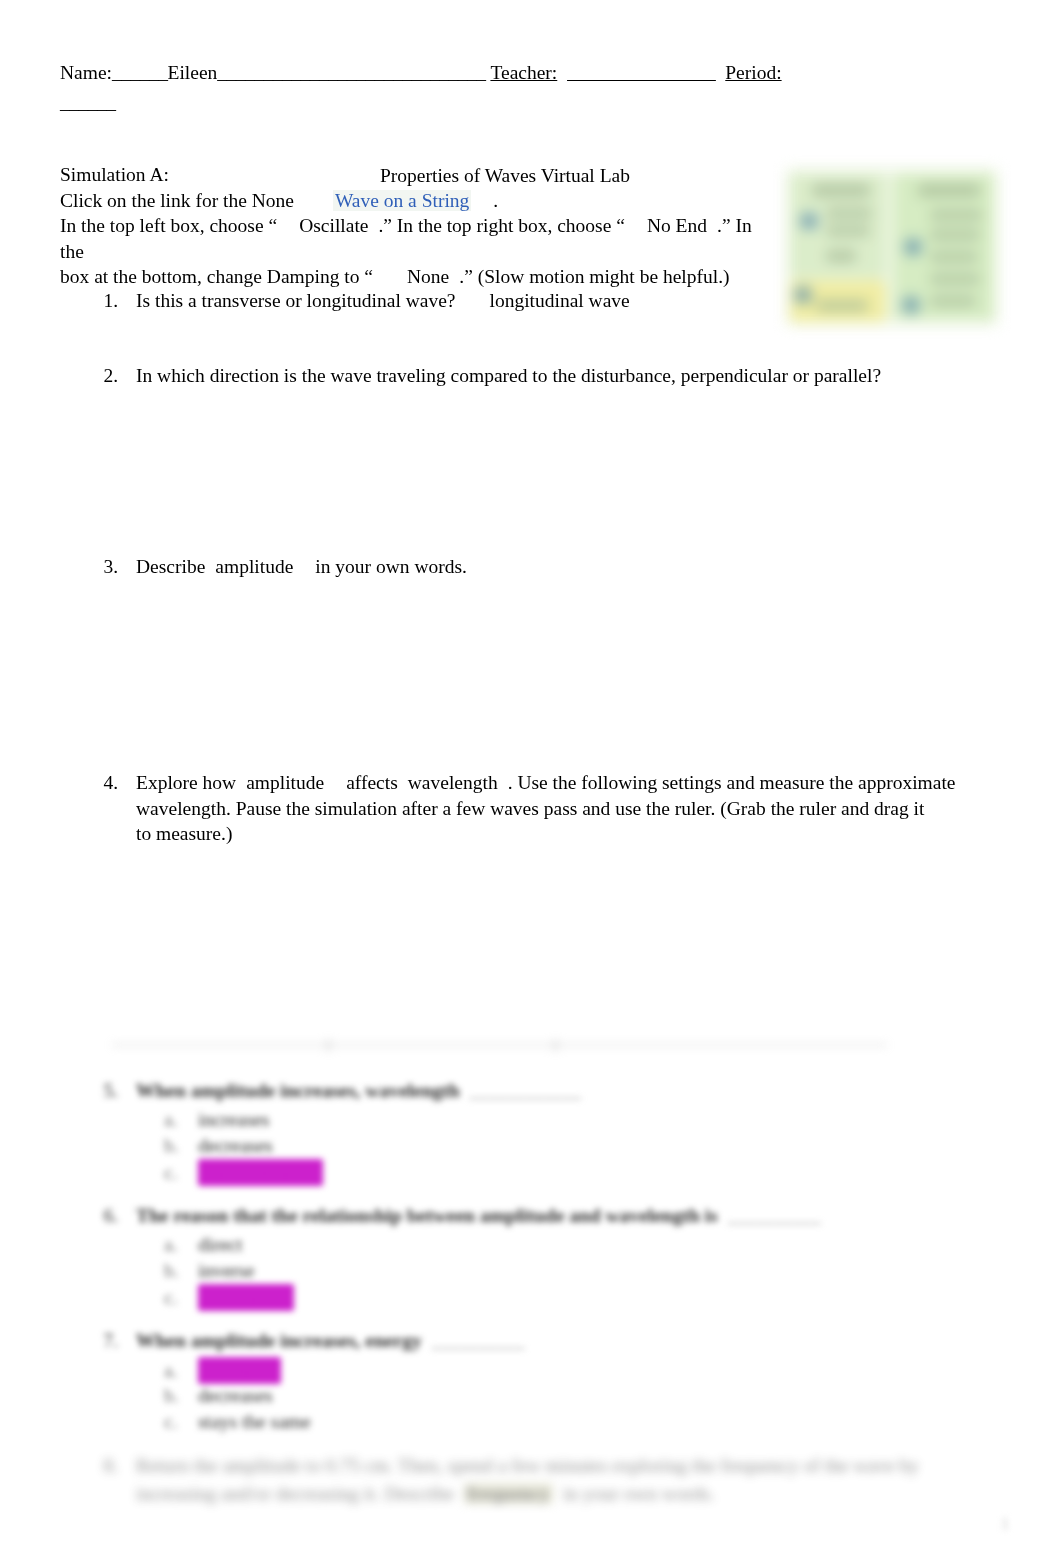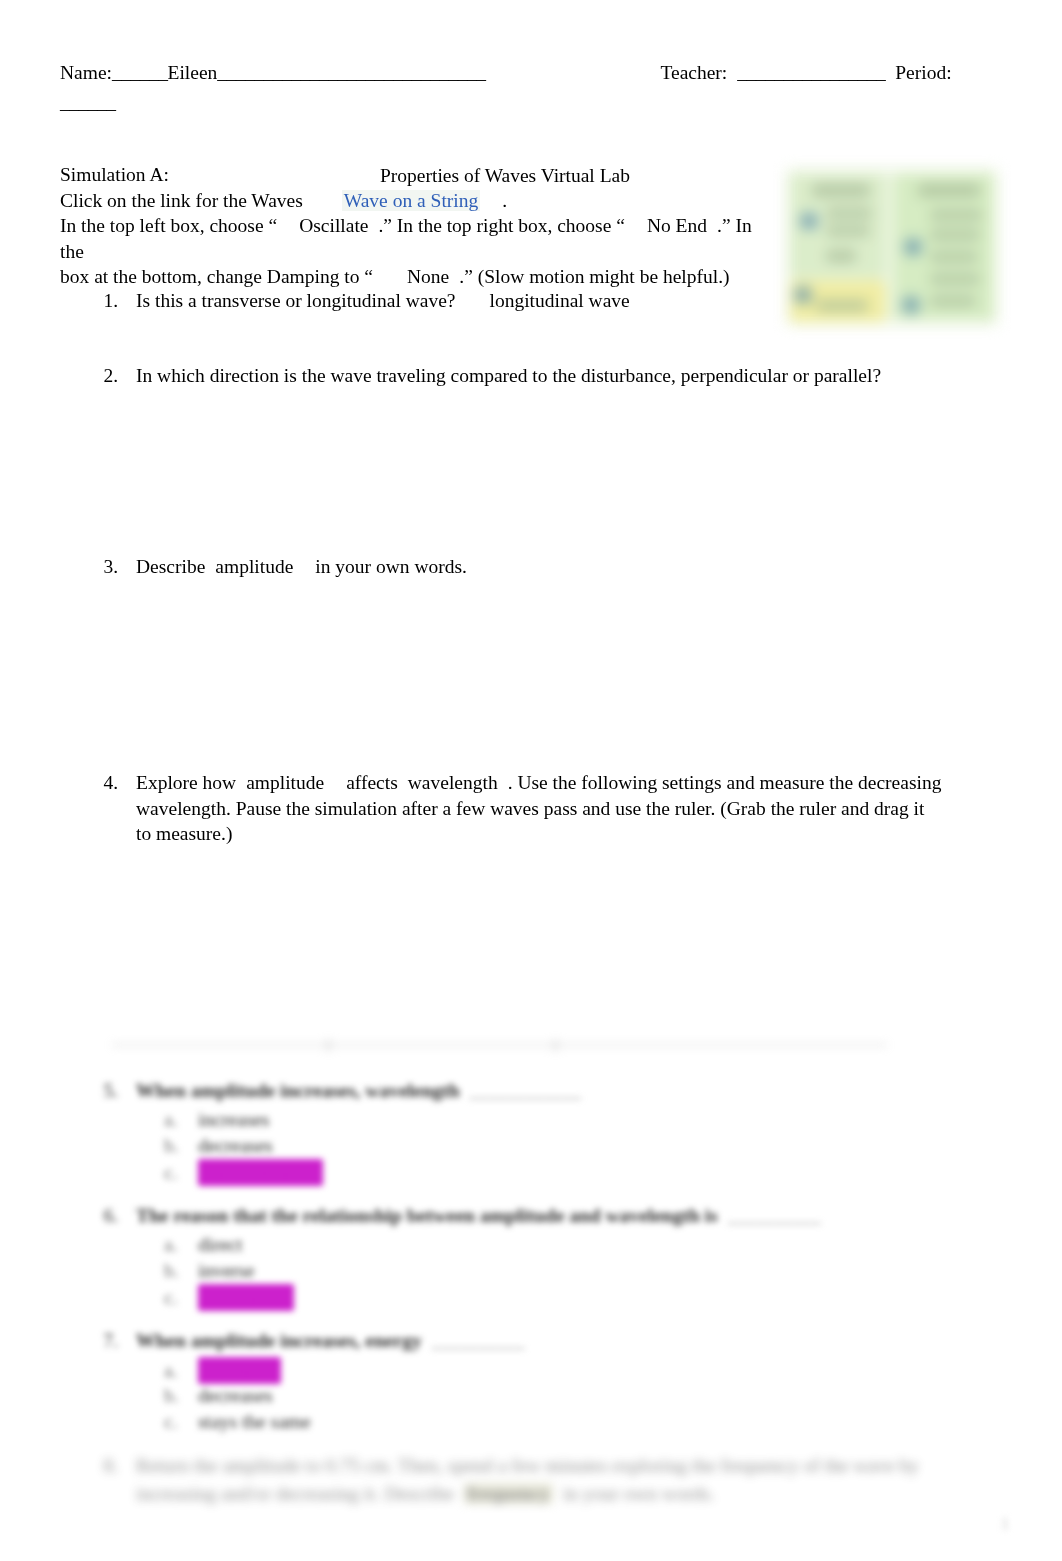--- a/index.html
+++ b/index.html
@@ -27,21 +27,21 @@
     position: absolute;
     left: 60px; top: 58px;
     width: 945px;
     font-size: 19.5px;
     line-height: 30px;
   }
   .hdr-row { white-space: nowrap; }
   .hdr-name { display: inline-block; }
   .hdr-teacher {
     display: inline-block;
-    margin-left: 170px;
+    text-decoration: underline;
   }
   .blank { letter-spacing: -0.5px; }
   .hdr-second { display: block; }
 
   
   .doc-title {
     position: absolute;
     left: 0; top: 138px;
     width: 1010px;
     text-align: center;
@@ -250,21 +250,21 @@
       <span class="hdr-name"><span>Name:</span><span class="blank">______</span><span>Eileen</span><span class="blank">_____________________________</span></span>
       <span class="hdr-teacher"><span>Teacher:</span><span class="sp"></span><span class="blank">________________</span><span class="sp"></span><span>Period:</span></span>
     </div>
     <div class="hdr-second"><span class="blank">______</span></div>
   </div>
 
   <div class="doc-title">Properties of Waves Virtual Lab</div>
 
   <div class="intro">
     <p>Simulation A:</p>
-    <p><span>Click on the link for the Waves</span><span class="sp-wide"></span><span class="link">Wave on a String</span><span class="sp-wide"></span><span>.</span></p>
+    <p><span>Click on the link for the None</span><span class="sp-wide"></span><span class="link">Wave on a String</span><span class="sp-wide"></span><span>.</span></p>
     <p><span>In the top left box, choose “</span><span class="sp-wide"></span><span>Oscillate</span><span class="sp"></span><span>.” In the top right box, choose “</span><span class="sp-wide"></span><span>No End</span><span class="sp"></span><span>.” In the</span></p>
     <p><span>box at the bottom, change Damping to “</span><span class="sp-xwide"></span><span>None</span><span class="sp"></span><span>.” (Slow motion might be helpful.)</span></p>
   </div>
 
   <div class="thumb">
     <div class="bg"></div>
     <div class="panel-l"></div>
     <div class="panel-r"></div>
     <div class="panel-b"></div>
     <div class="bar" style="left:26px;  top:16px;  width:58px; height:13px;"></div>
@@ -299,21 +299,21 @@
   <div class="q" id="q3">
     <span class="num">3.</span>
     <div class="body">
       <div><span>Describe</span><span class="sp"></span><span>amplitude</span><span class="sp-wide"></span><span>in your own words.</span></div>
     </div>
   </div>
 
   <div class="q" id="q4">
     <span class="num">4.</span>
     <div class="body">
-      <div><span>Explore how</span><span class="sp"></span><span>amplitude</span><span class="sp-wide"></span><span>affects</span><span class="sp"></span><span>wavelength</span><span class="sp"></span><span>. Use the following settings and measure the decreasing</span></div>
+      <div><span>Explore how</span><span class="sp"></span><span>amplitude</span><span class="sp-wide"></span><span>affects</span><span class="sp"></span><span>wavelength</span><span class="sp"></span><span>. Use the following settings and measure the approximate</span></div>
       <div>wavelength. Pause the simulation after a few waves pass and use the ruler. (Grab the ruler and drag it</div>
       <div>to measure.)</div>
     </div>
   </div>
 
   <div class="divider-band">
     <div class="ln"></div>
     <div class="tk" style="left:215px;"></div>
     <div class="tk" style="left:442px;"></div>
   </div>

